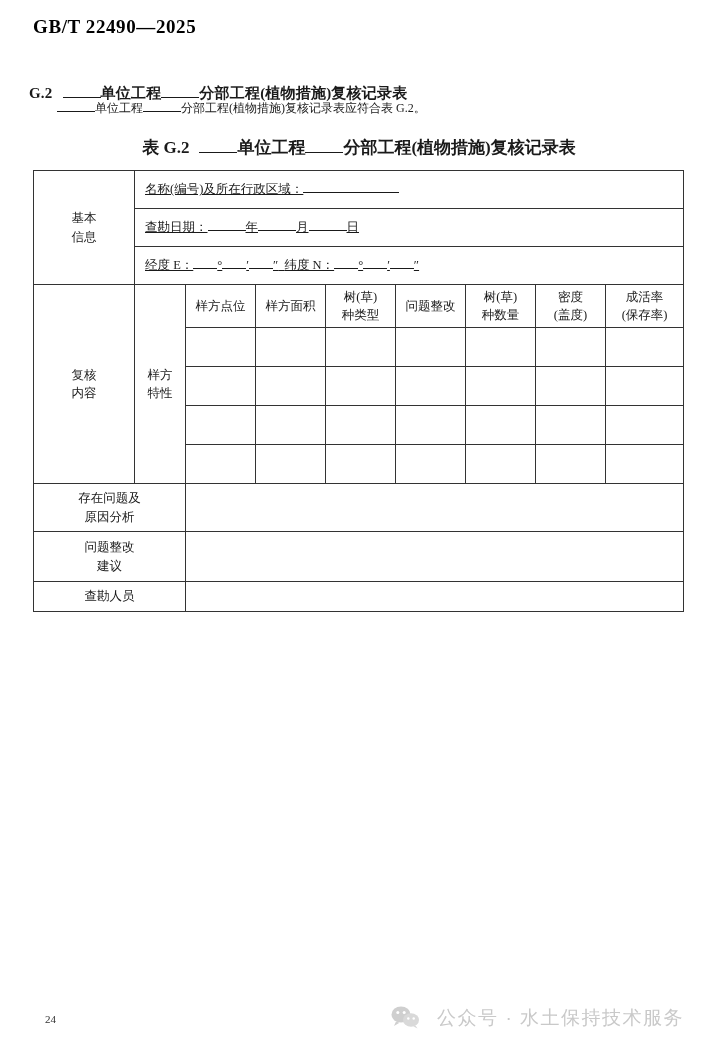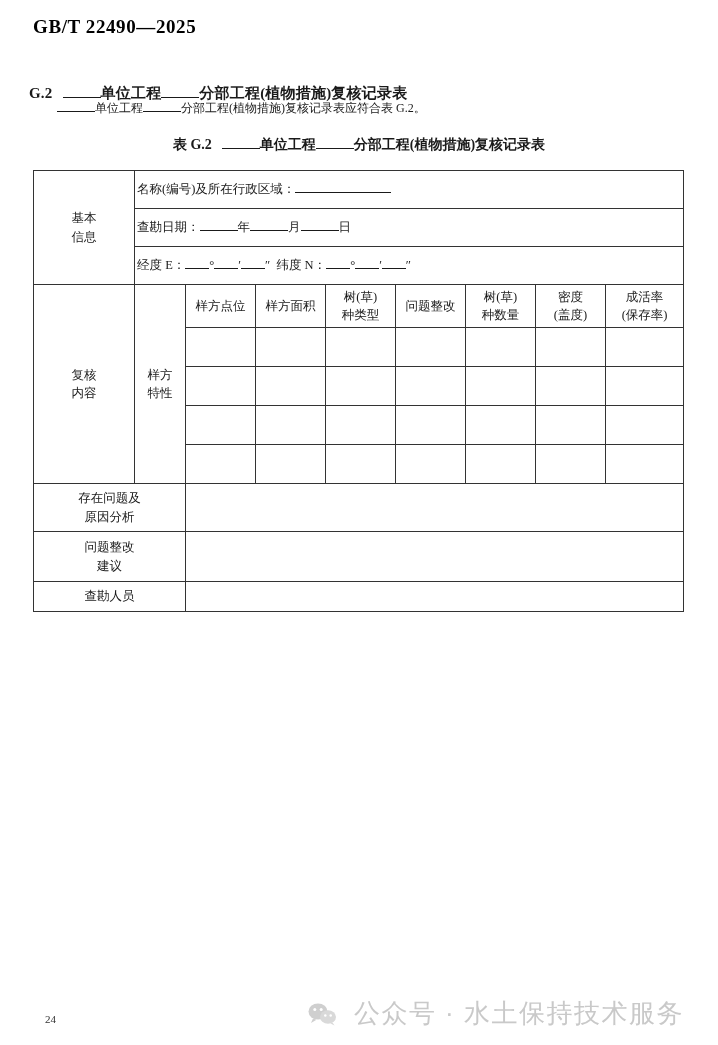--- a/index.html
+++ b/index.html
@@ -58,21 +58,21 @@
     white-space: nowrap;
   }
 
   
   .table-caption {
     position: absolute;
     left: 0;
     right: 0;
     top: 136px;
     text-align: center;
-    font-size: 14px;
+    font-size: 17px;
     font-weight: bold;
     white-space: nowrap;
   }
   .table-caption .cap-num { margin-right: 10px; }
 
   
   .u {
     display: inline-block;
     border-bottom: 1px solid #1a1a1a;
     vertical-align: baseline;
@@ -93,21 +93,22 @@
   }
   .form-table td {
     border: 1px solid #333333;
     padding: 0;
     vertical-align: middle;
     text-align: center;
     line-height: 1.45;
   }
   .form-table td.left-pad {
     text-align: left;
-    padding-left: 2px;
+    padding-left: 10px;
+    text-decoration: underline;
   }
   .lbl-two-line { white-space: pre-line; }
 
   .r-info   { height: 38px; }
   .r-hdr    { height: 43px; }
   .r-data   { height: 39px; }
   .r-issue  { height: 48px; }
   .r-fix    { height: 50px; }
   .r-staff  { height: 30px; }
 
@@ -124,24 +125,23 @@
     bottom: 20px;
     font-size: 11px;
     font-family: "Liberation Serif", "DejaVu Serif", serif;
     color: #333;
   }
   .watermark {
     position: absolute;
     right: 34px;
     bottom: 14px;
     display: flex;
-    align-items: center;
     gap: 17px;
     color: #c9c9c9;
-    font-size: 26px;
+    font-size: 19px;
     font-family: "Liberation Sans", "DejaVu Sans", sans-serif;
     letter-spacing: 1.5px;
     white-space: nowrap;
   }
   .wechat-icon { display: block; }
 </style>
 </head>
 <body>
 
 <div class="page">

